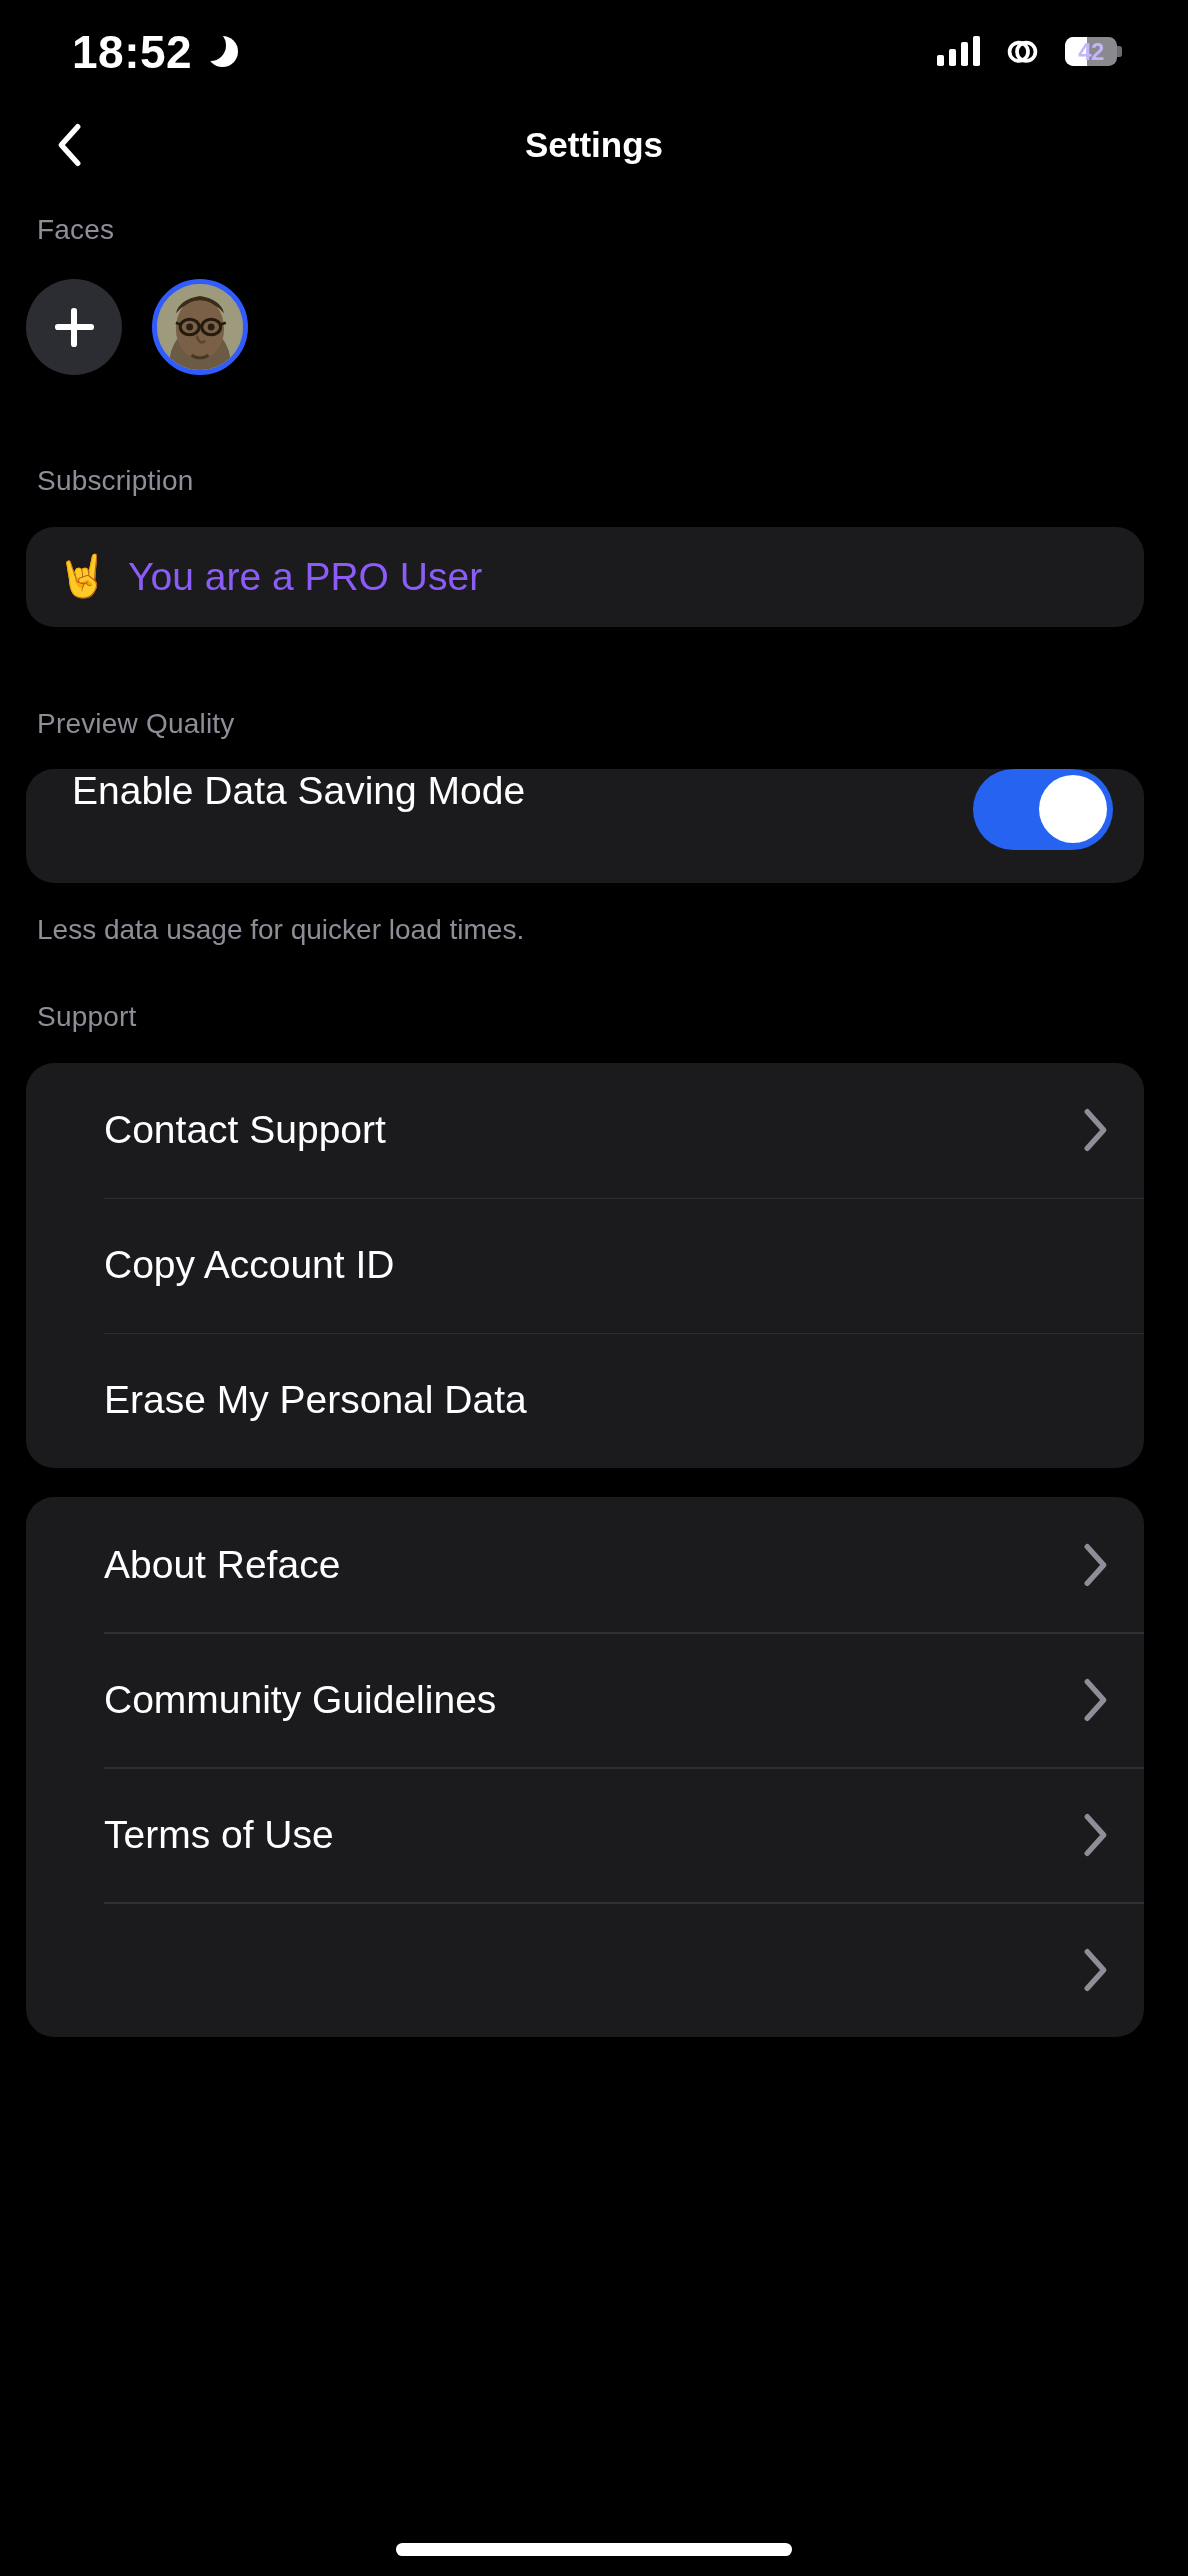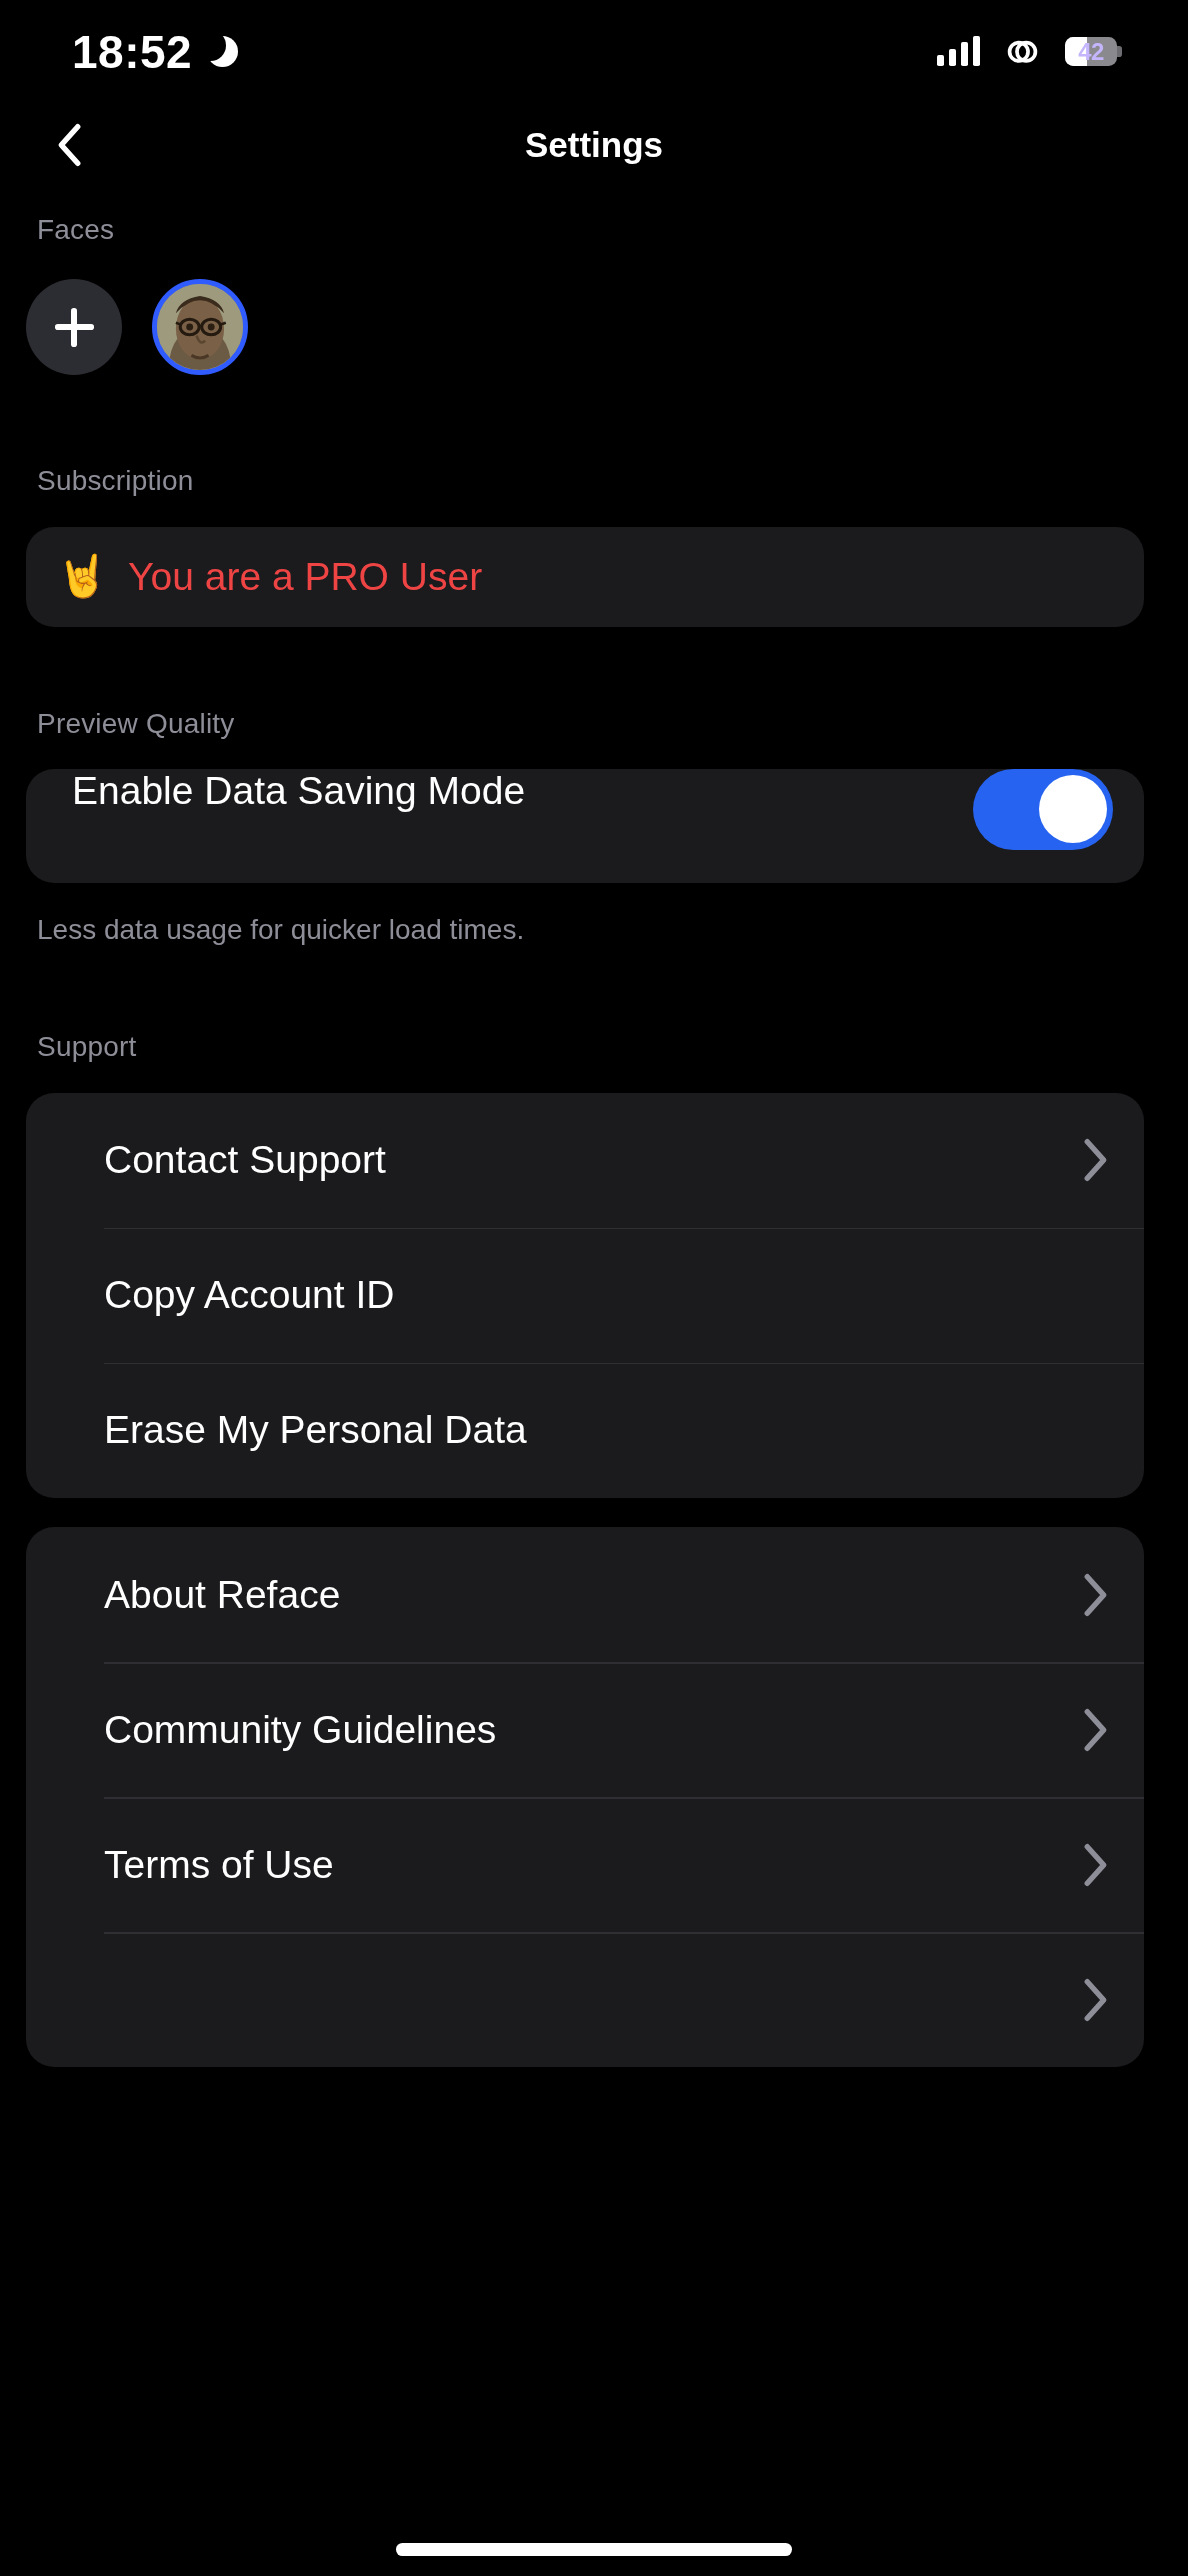--- a/index.html
+++ b/index.html
@@ -94,21 +94,21 @@
   }
   .face-photo { position:absolute; inset:0; }
 
   
   .sub-label { margin-top:90px; }
   .sub-card {
     margin-top:29.5px; height:100px;
     display:flex; align-items:center; gap:20px; padding-left:31px;
   }
   .sub-emoji { font-size:41px; line-height:1; }
-  .sub-text { color:#ef4444; font-size:39px; }
+  .sub-text { color:#8b5cf6; font-size:39px; }
 
   
   .pq-label { margin-top:81px; }
   .pq-card {
     margin-top:29.5px; height:114px;
     display:flex; align-items:flex-start; justify-content:space-between;
     padding:0 31px 0 46px;
   }
   .pq-text { color:#fff; font-size:39px; }
   .switch {
@@ -126,21 +126,21 @@
     padding:0 33px 0 46px; position:relative;
   }
   .list-row + .list-row::before {
     content:""; position:absolute; left:46px; right:0; top:0;
     height:1.8px; background:#2E2E33;
   }
   .row-label { color:#fff; font-size:39px; }
   .chev { width:31px; height:48px; flex-shrink:0; }
   .chev.hidden { visibility:hidden; }
 
-  .support-label { margin-top:85px; }
+  .support-label { margin-top:55px; }
   .about-label { margin-top:87px; }
 
   
   .home-indicator {
     position:absolute; bottom:20px; left:50%; transform:translateX(-50%);
     width:396px; height:13px; border-radius:6.4px; background:#fff;
   }
 </style>
 </head>
 <body>

